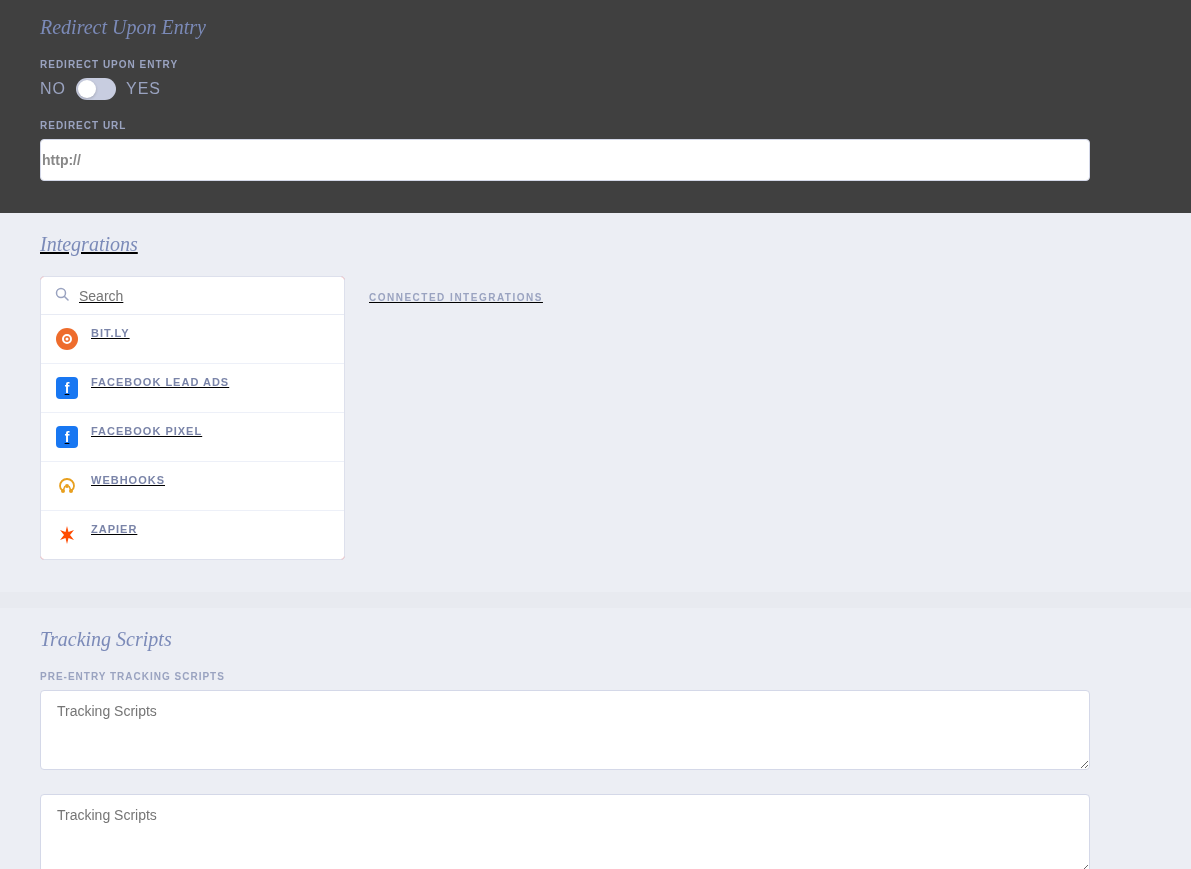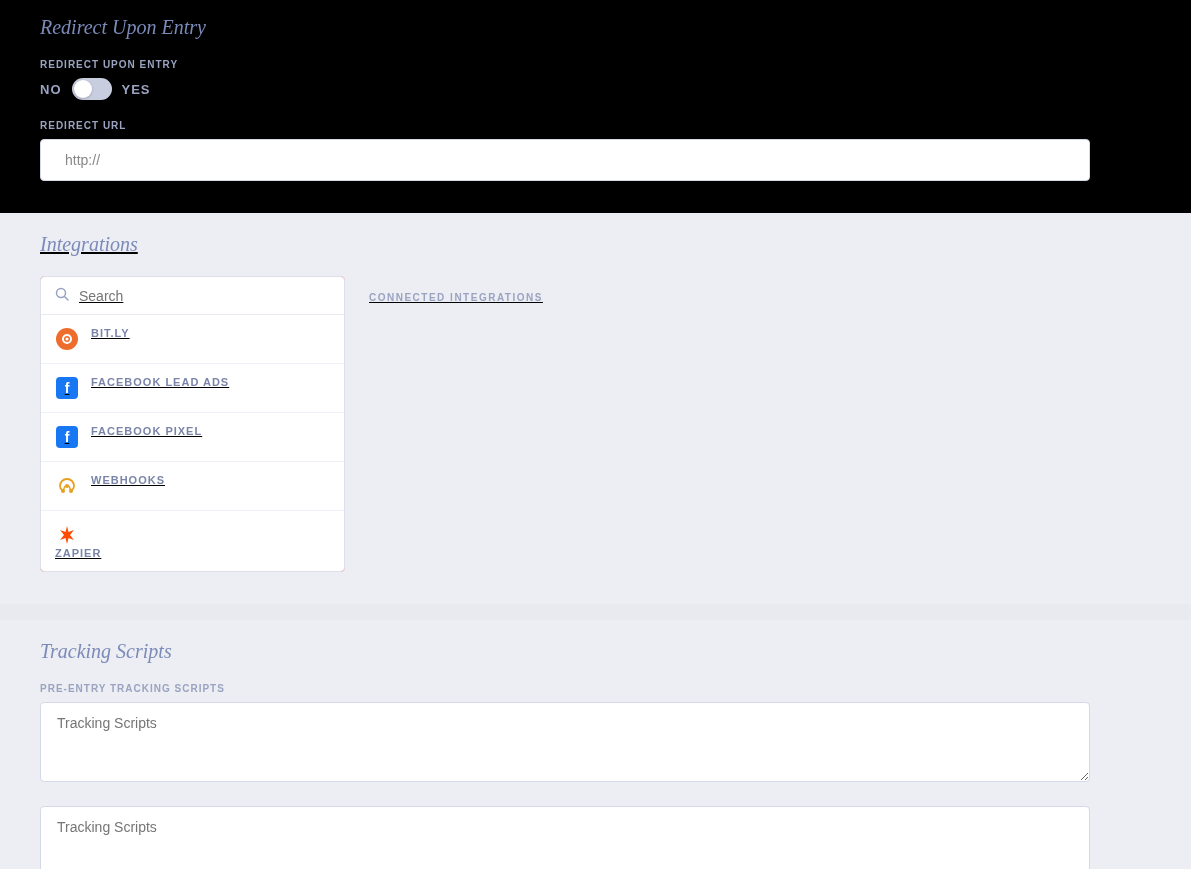--- a/index.html
+++ b/index.html
@@ -11,21 +11,21 @@
 
     .page-wrapper {
       width: 1191px;
       min-height: 869px;
       background: #e8eaf0;
       padding: 0;
     }
 
     
     .redirect-section {
-      background: #000000;
+      background: #404040;
       padding: 16px 40px 32px 40px;
       margin-bottom: 0;
     }
 
     .section-title {
       font-size: 20px;
       font-weight: 400;
       color: #7b8ab8;
       margin-bottom: 20px;
       font-family: 'Georgia', serif;
@@ -43,22 +43,22 @@
 
     
     .toggle-row {
       display: flex;
       align-items: center;
       gap: 10px;
       margin-bottom: 20px;
     }
 
     .toggle-label {
-      font-size: 13px;
-      font-weight: 700;
+      font-size: 16px;
+      font-weight: 400;
       letter-spacing: 1px;
       color: #9aa3c0;
       text-transform: uppercase;
     }
 
     .toggle-track {
       width: 40px;
       height: 22px;
       background: #c8cde0;
       border-radius: 11px;
@@ -76,27 +76,28 @@
       border-radius: 50%;
       box-shadow: 0 1px 3px rgba(0,0,0,0.2);
       position: absolute;
       left: 2px;
     }
 
     
     .url-input {
       width: 100%;
       max-width: 1050px;
-      padding: 12px 24px;
+      padding: 12px 1px;
       border: 1px solid #d4d8e8;
       border-radius: 4px;
       background: white;
       font-size: 14px;
       color: #888;
       outline: none;
+      font-weight: bold;
     }
 
     
     .integrations-section {
       background: #eceef4;
       padding: 20px 40px 32px 40px;
       margin-bottom: 16px;
       text-decoration: underline;
     }
 
@@ -143,21 +144,20 @@
       display: flex;
       align-items: flex-start;
       padding: 12px 14px;
       border-bottom: 1px solid #edf0f8;
       cursor: pointer;
       background: white;
     }
 
     .integration-item:last-child {
       border-bottom: none;
-      flex-direction: column;
     }
 
     .integration-icon {
       width: 24px;
       height: 24px;
       margin-right: 12px;
       display: flex;
       align-items: center;
       justify-content: center;
       flex-shrink: 0;

